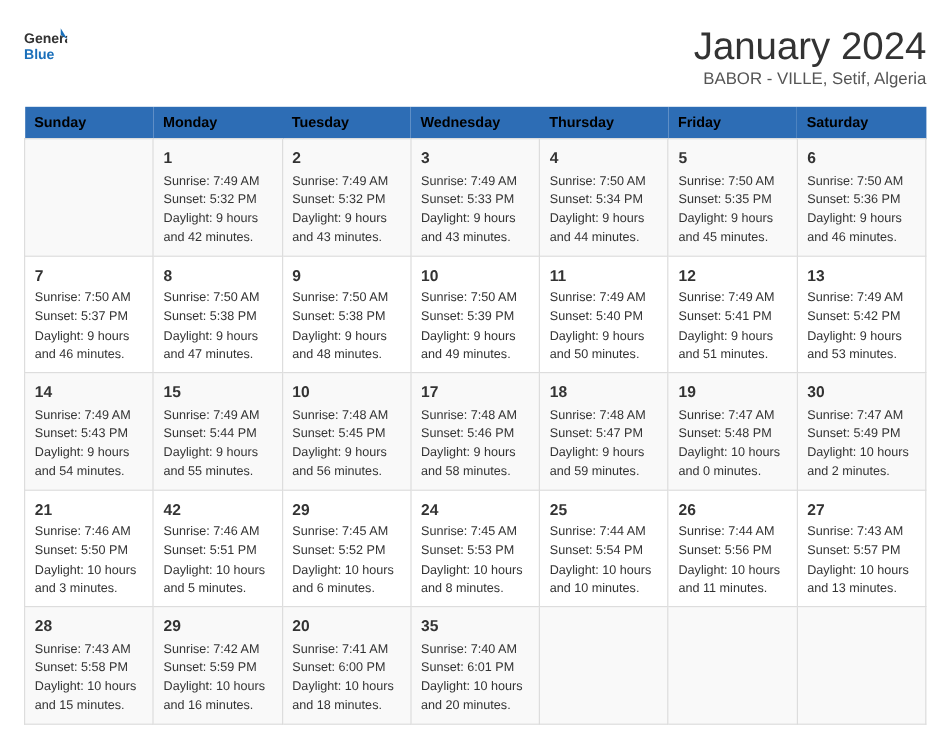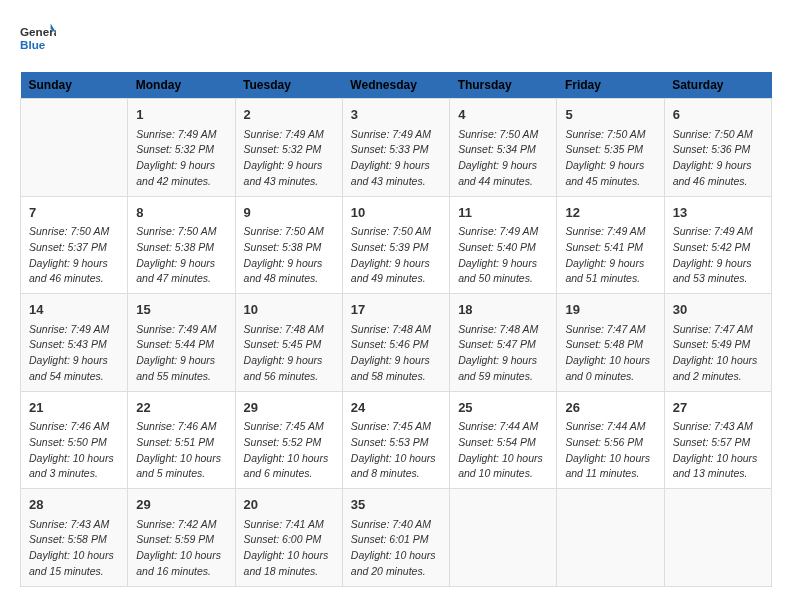--- a/index.html
+++ b/index.html
@@ -69,33 +69,36 @@
     .day-number {
       font-weight: bold;
       font-size: 13px;
       display: block;
       margin-bottom: 2px;
     }
     .day-info {
       font-size: 10.5px;
       color: #333;
       line-height: 1.5;
-      font-style: italic;
     }
   </style>
 </head>
 <body>
 
 <div class="header">
   <div class="logo">
     <svg class="logo-icon" viewBox="0 0 40 40" xmlns="http://www.w3.org/2000/svg">
       <text x="0" y="18" font-size="13" font-weight="bold" fill="#333">General</text>
       <text x="0" y="32" font-size="13" font-weight="bold" fill="#1a6fba">Blue</text>
       <polygon points="34,4 40,14 34,10" fill="#1a6fba"></polygon>
     </svg>
+  </div>
+  <div class="title-block">
+    <h1>January 2024</h1>
+    <p>BABOR - VILLE, Setif, Algeria</p>
   </div>
 </div>
 
 <table>
   <thead>
     <tr>
     <th>Sunday</th>
         <th>Monday</th>
         <th>Tuesday</th>
         <th>Wednesday</th>
@@ -191,21 +194,21 @@
           <span class="day-number">30</span>
           <div class="day-info">Sunrise: 7:47 AM<br>Sunset: 5:49 PM<br>Daylight: 10 hours<br>and 2 minutes.</div>
         </td>
       </tr>
       <tr>
         <td>
           <span class="day-number">21</span>
           <div class="day-info">Sunrise: 7:46 AM<br>Sunset: 5:50 PM<br>Daylight: 10 hours<br>and 3 minutes.</div>
         </td>
         <td>
-          <span class="day-number">22</span>
+          <span class="day-number">42</span>
           <div class="day-info">Sunrise: 7:46 AM<br>Sunset: 5:51 PM<br>Daylight: 10 hours<br>and 5 minutes.</div>
         </td>
         <td>
           <span class="day-number">29</span>
           <div class="day-info">Sunrise: 7:45 AM<br>Sunset: 5:52 PM<br>Daylight: 10 hours<br>and 6 minutes.</div>
         </td>
         <td>
           <span class="day-number">24</span>
           <div class="day-info">Sunrise: 7:45 AM<br>Sunset: 5:53 PM<br>Daylight: 10 hours<br>and 8 minutes.</div>
         </td>

